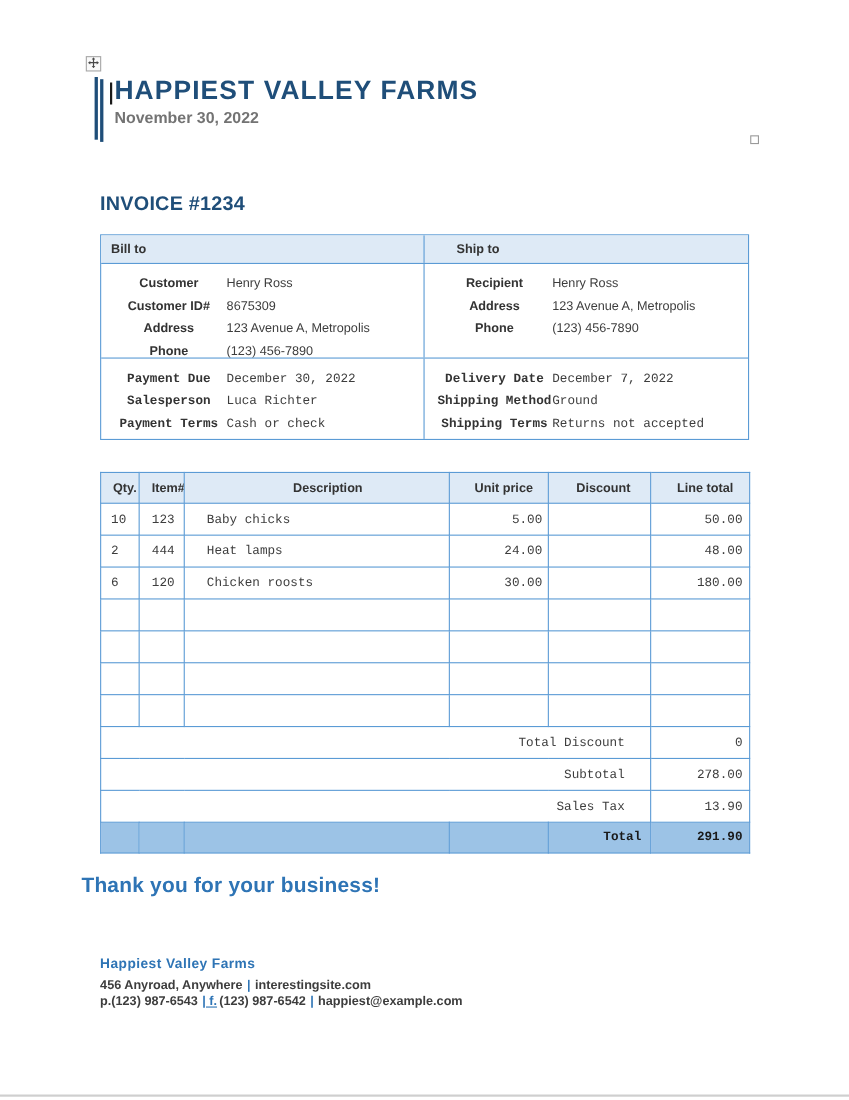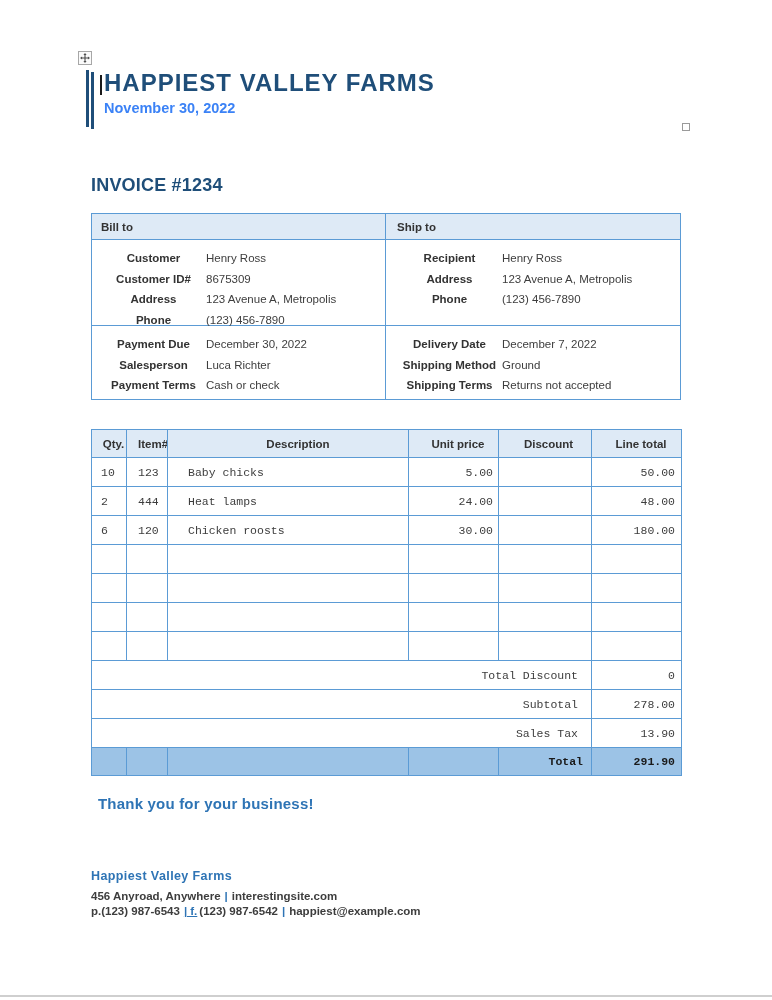--- a/index.html
+++ b/index.html
@@ -25,37 +25,37 @@
 
   
   .bar { position:absolute; width:3px; height:57px; background:#1F4E79; }
   .bar1 { left:86px; top:70px; }
   .bar2 { left:91px; top:72px; }
   .company-title {
     position:absolute; left:104px; top:69px; font-size:24px; font-weight:bold;
     color:#1F4E79; letter-spacing:1px; white-space:nowrap;
   }
   .doc-date {
-    position:absolute; left:104px; top:100px; font-size:14.5px; font-weight:bold; color:#3b82f6;
+    position:absolute; left:104px; top:100px; font-size:14.5px; font-weight:bold; color:#737373;
   }
   .invoice-heading {
     position:absolute; left:91px; top:175px; font-size:18px; font-weight:bold;
     color:#1F4E79; letter-spacing:0.2px;
   }
 
   
   .info-table {
     position:absolute; left:91px; top:213px; width:590px;
     border:1px solid #5B9BD5; font-size:11.5px;
   }
-  .info-head { display:flex; height:26px; background:#DEEAF6; border-bottom:1px solid #5B9BD5; }
+  .info-head { display:flex; height:26px; background:#DEEAF6; border-bottom:1px solid #5B9BD5;gap:18px; }
   .info-head .hcell { line-height:26px; font-weight:bold; color:#333; }
   .info-row { display:flex; }
   .info-row.r1 { height:86px; border-bottom:1px solid #5B9BD5; }
-  .info-row.r2 { height:73px; }
+  .info-row.r2 { height:73px;font-family:Liberation Mono, monospace; }
   .icell { padding-top:8px; }
   .icell.left { width:294px; border-right:1px solid #5B9BD5; }
   .icell.right { flex:1; }
   .hcell.left { width:294px; border-right:1px solid #5B9BD5; padding-left:9px; }
   .hcell.right { flex:1; padding-left:11px; }
   .line { display:flex; height:20.6px; align-items:center;text-align:center; }
   .icell.left .line { padding-left:9px; }
   .icell.right .line { padding-left:11px; }
   .line .lbl { width:105px; font-weight:bold; color:#333; flex:0 0 105px; }
   .line .val { color:#3d3d3d; white-space:nowrap; }
@@ -77,29 +77,29 @@
   .col-disc { width:93px; }
   .col-line { width:90px; }
   .pl-qty  { padding-left:9px; }
   .pl-item { padding-left:11px; }
   .pl-desc { padding-left:20px; }
   .pl-unit { padding-left:9px; }
   .pl-disc { padding-left:7px; }
   .pl-line { padding-left:9px; }
   .num { text-align:right; padding-right:6px; }
   .num-unit { text-align:right; padding-right:5px; }
-  .summary-label { text-align:right; padding-right:13px; color:#3d3d3d; }
+  .summary-label { text-align:right; padding-right:23px; color:#3d3d3d; }
   .grand td { background:#9CC3E6; border-top:1px solid #5B9BD5; border-bottom:1px solid #5B9BD5; height:28px; }
   .grand td + td { border-left:1px solid #ffffff; }
   .grand .summary-label { font-weight:bold; color:#1a1a1a; padding-right:8px; }
   .grand .num { font-weight:bold; color:#1a1a1a; }
 
   
   .thank-you {
-    position:absolute; left:98px; top:795px; font-size:15px; font-weight:bold;
+    position:absolute; left:74px; top:795px; font-size:19px; font-weight:bold;
     color:#2E74B5; letter-spacing:0.2px;
   }
   .footer-company {
     position:absolute; left:91px; top:869px; font-size:12.5px; font-weight:bold;
     color:#2E74B5; letter-spacing:0.4px;
   }
   .footer-line { position:absolute; left:91px; font-size:11.5px; color:#3d3d3d; white-space:nowrap;font-weight:bold; }
   .footer-line.l2 { top:890px; }
   .footer-line.l3 { top:905px; }
   .sep-blue { color:#2E74B5; margin:0 4px; }

